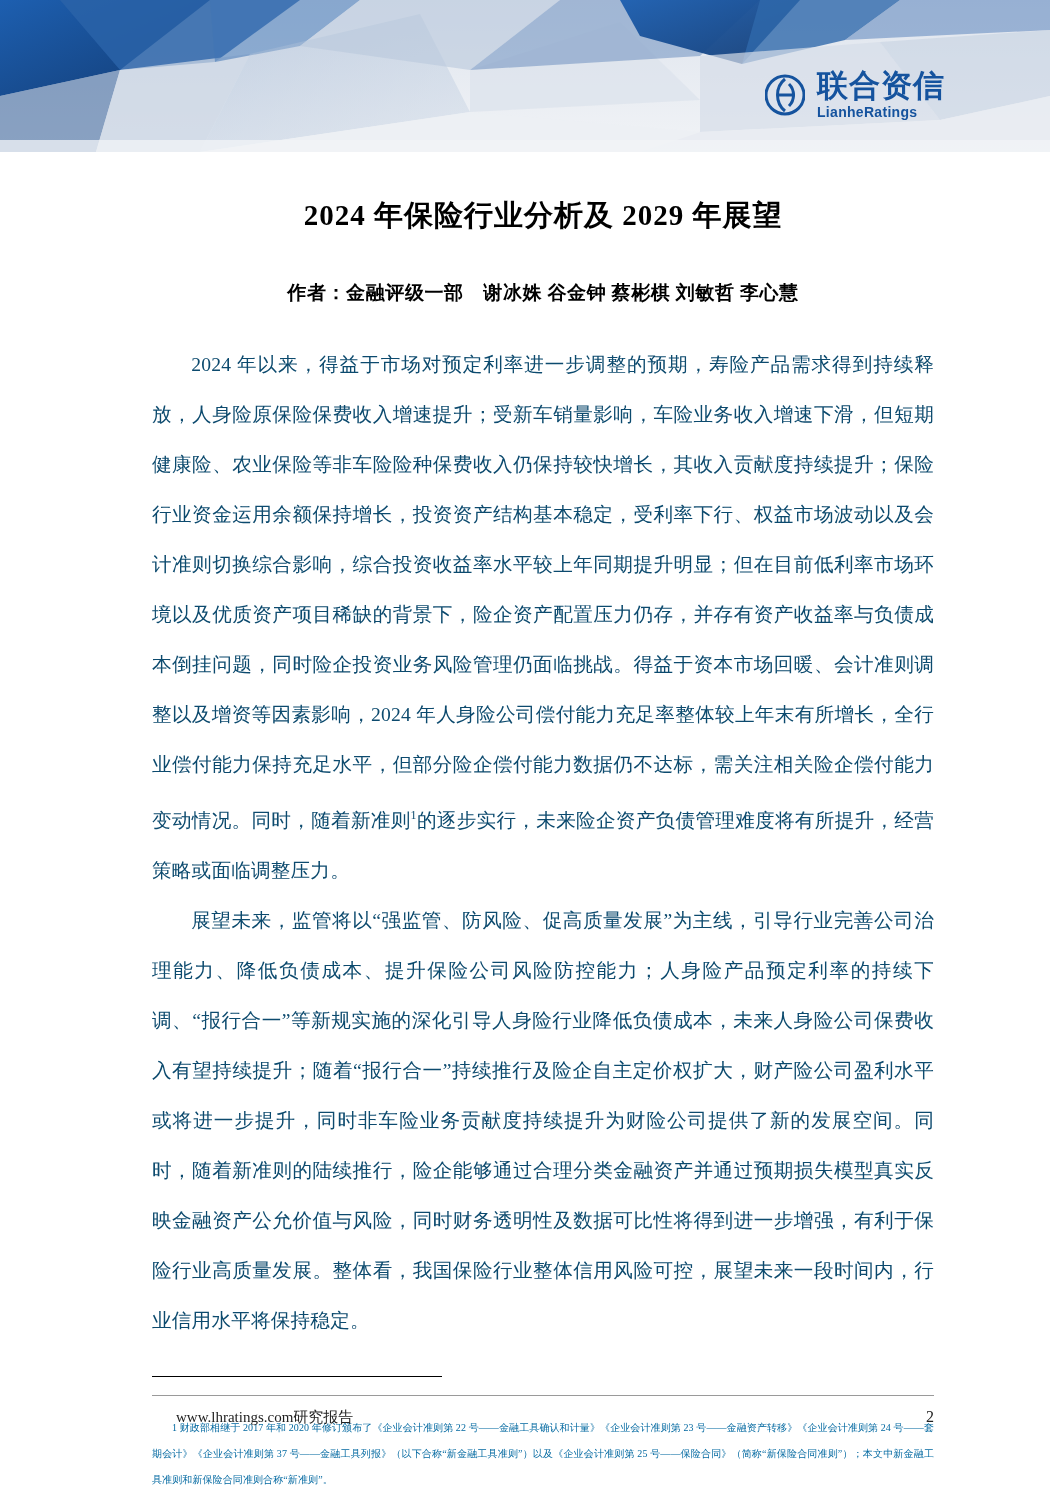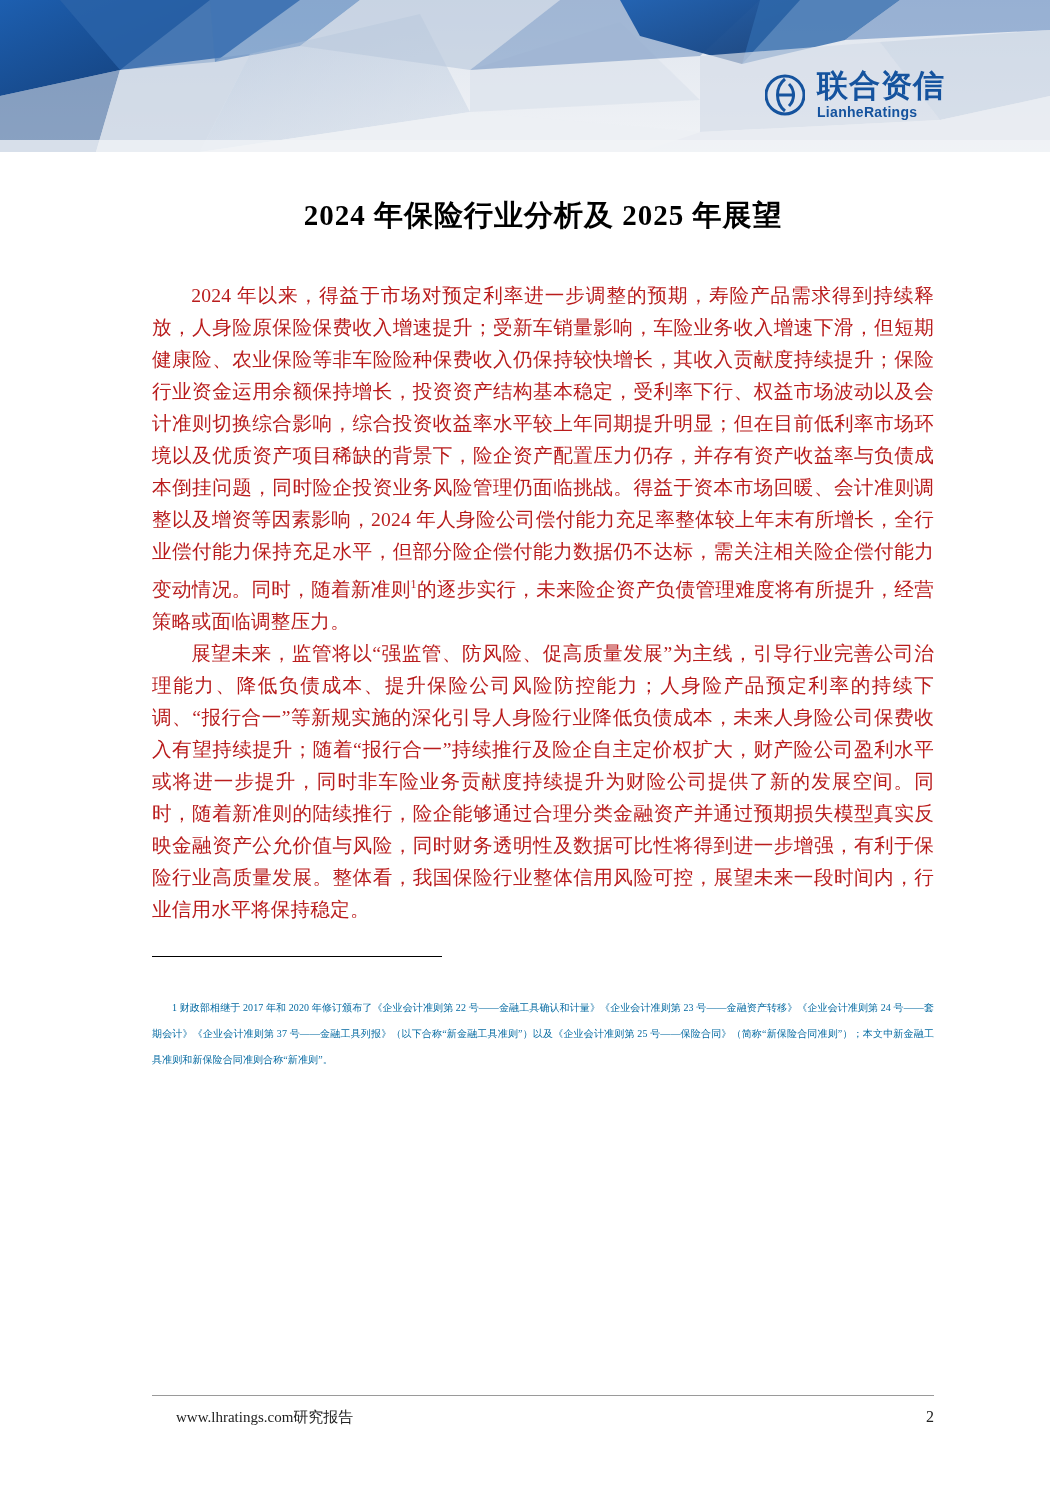--- a/index.html
+++ b/index.html
@@ -86,22 +86,22 @@
     text-align: center;
     font-size: 19px;
     font-weight: bold;
     color: #000;
     margin: 0 0 34px 0;
     letter-spacing: 0.6px;
   }
 
   p.body-para {
     font-size: 19.6px;
-    line-height: 32px;
-    color: #b91c1c;
+    line-height: 50px;
+    color: #0c4a6e;
     margin: 0 0 0 0;
     text-align: justify;
     text-justify: inter-ideograph;
     text-indent: 2em;
     letter-spacing: 0.2px;
   }
   p.body-para + p.body-para { margin-top: 0; }
 
   sup.fn { font-size: 12px; vertical-align: super; }
 
@@ -207,22 +207,23 @@
       </svg>
       <div class="logo-texts">
         <div class="logo-text-cn">联合资信</div>
         <div class="logo-text-en">LianheRatings</div>
       </div>
     </div>
   </div>
 
   <div class="content">
 
-    <h1 class="doc-title">2024 年保险行业分析及 2025 年展望</h1>
-
+    <h1 class="doc-title">2024 年保险行业分析及 2029 年展望</h1>
+
+    <div class="doc-authors">作者：金融评级一部　谢冰姝 谷金钟 蔡彬棋 刘敏哲 李心慧</div>
 
     <p class="body-para"><span>2024 年以来，得益于市场对预定利率进一步调整的预期，寿险产品需求得到持续释放，人身险原保险保费收入增速提升；受新车销量影响，车险业务收入增速下滑，但短期健康险、农业保险等非车险险种保费收入仍保持较快增长，其收入贡献度持续提升；保险行业资金运用余额保持增长，投资资产结构基本稳定，受利率下行、权益市场波动以及会计准则切换综合影响，综合投资收益率水平较上年同期提升明显；但在目前低利率市场环境以及优质资产项目稀缺的背景下，险企资产配置压力仍存，并存有资产收益率与负债成本倒挂问题，同时险企投资业务风险管理仍面临挑战。得益于资本市场回暖、会计准则调整以及增资等因素影响，2024 年人身险公司偿付能力充足率整体较上年末有所增长，全行业偿付能力保持充足水平，但部分险企偿付能力数据仍不达标，需关注相关险企偿付能力变动情况。同时，随着新准则</span><sup class="fn">1</sup><span>的逐步实行，未来险企资产负债管理难度将有所提升，经营策略或面临调整压力。</span></p>
 
     <p class="body-para">展望未来，监管将以“强监管、防风险、促高质量发展”为主线，引导行业完善公司治理能力、降低负债成本、提升保险公司风险防控能力；人身险产品预定利率的持续下调、“报行合一”等新规实施的深化引导人身险行业降低负债成本，未来人身险公司保费收入有望持续提升；随着“报行合一”持续推行及险企自主定价权扩大，财产险公司盈利水平或将进一步提升，同时非车险业务贡献度持续提升为财险公司提供了新的发展空间。同时，随着新准则的陆续推行，险企能够通过合理分类金融资产并通过预期损失模型真实反映金融资产公允价值与风险，同时财务透明性及数据可比性将得到进一步增强，有利于保险行业高质量发展。整体看，我国保险行业整体信用风险可控，展望未来一段时间内，行业信用水平将保持稳定。</p>
 
     <div class="footnote-rule"></div>
     <div class="footnote">1 财政部相继于 2017 年和 2020 年修订颁布了《企业会计准则第 22 号——金融工具确认和计量》《企业会计准则第 23 号——金融资产转移》《企业会计准则第 24 号——套期会计》《企业会计准则第 37 号——金融工具列报》（以下合称“新金融工具准则”）以及《企业会计准则第 25 号——保险合同》（简称“新保险合同准则”）；本文中新金融工具准则和新保险合同准则合称“新准则”。</div>
   </div>
 
   <div class="footer-rule"></div>

